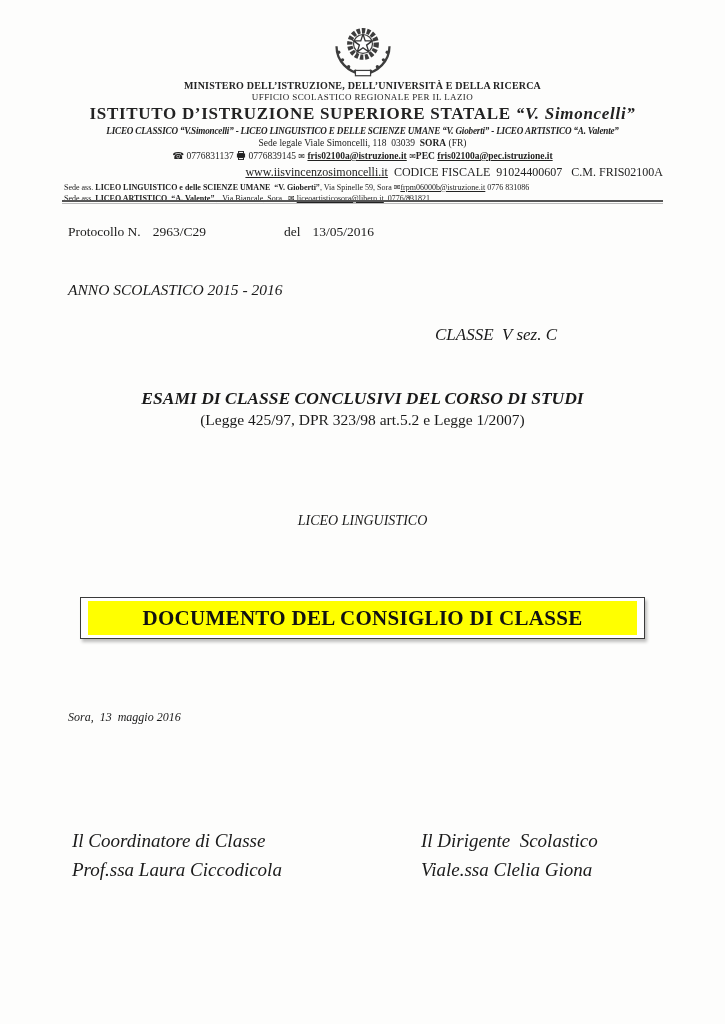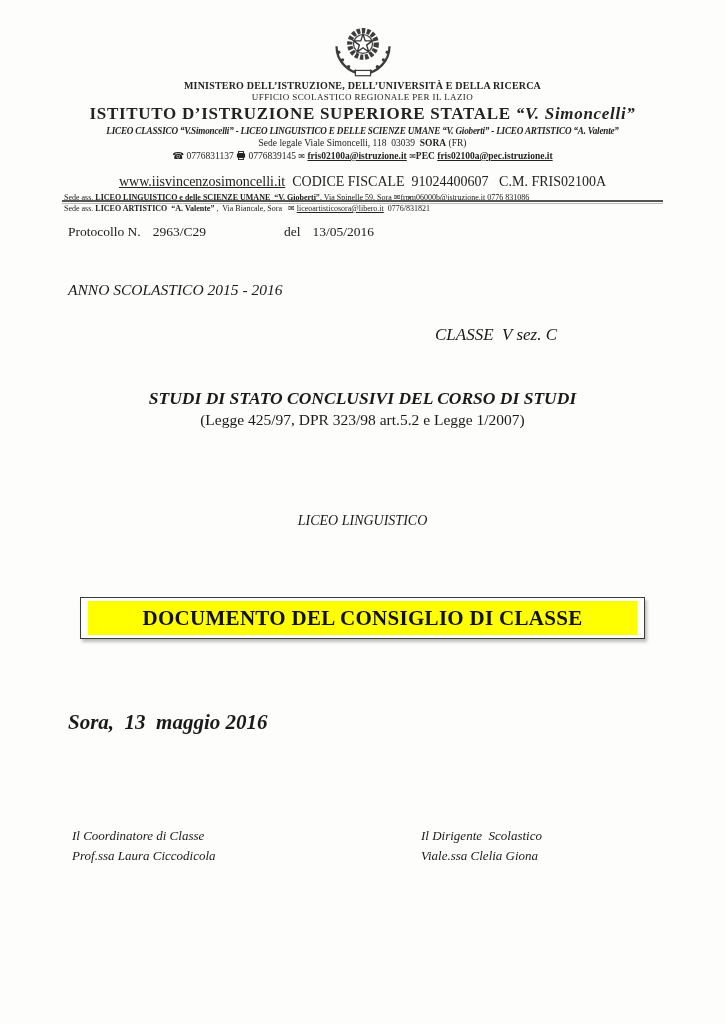--- a/index.html
+++ b/index.html
@@ -16,21 +16,21 @@
   .emblem{display:block;margin:0 auto 2px auto;}
   .lh-ministry{font-size:10px;font-weight:bold;letter-spacing:.2px;}
   .lh-office{font-size:9px;letter-spacing:.4px;margin-top:1px;}
   .lh-institute{font-size:17px;font-weight:bold;letter-spacing:.7px;margin-top:2px;}
   .lh-institute .iname{font-style:italic;}
   .lh-schools{font-size:9.5px;font-weight:bold;font-style:italic;margin-top:2px;
     transform:scaleX(.96);transform-origin:center;letter-spacing:-.2px;}
   .lh-sede{font-size:9.5px;margin-top:2px;}
   .lh-contacts{font-size:9.5px;margin-top:2px;}
   .lh-contacts .mail, .lh-www .site{font-weight:bold;text-decoration:underline;}
-  .lh-www{font-size:14px;margin-top:13px;}
+  .lh-www{font-size:12px;margin-top:4px;text-align:right;}
   .lh-www .site{font-weight:normal;}
   .branch-line{font-size:8px;margin-top:2.5px;text-align:left;padding-left:2px;}
   .branch-line .u{text-decoration:underline;}
   .env{font-family:"DejaVu Sans",sans-serif;font-size:8px;}
   .phone-glyph{font-family:"DejaVu Sans",sans-serif;}
   .lh-rule{position:absolute;left:62px;top:200px;width:601px;height:2px;background:#555;}
   .lh-rule2{position:absolute;left:62px;top:203px;width:601px;height:1px;background:#bbb;}
   .dot-artifact{position:absolute;left:408px;top:196px;width:3px;height:3px;background:#666;border-radius:50%;}
   
   .protocol{position:absolute;left:68px;top:224px;font-size:13.5px;}
@@ -51,22 +51,22 @@
     position:absolute;left:80px;top:597px;width:563px;height:34px;
     border:1.5px solid #3a3a3a;background:#fff;
     box-shadow:2px 3px 3px rgba(0,0,0,.25), inset 0 0 0 1px #fff;
     display:flex;align-items:center;justify-content:center;padding:3px 0;
   }
   .doc-box-inner{
     background:#ffff00;width:calc(100% - 14px);height:100%;
     display:flex;align-items:center;justify-content:center;
   }
   .doc-title{font-size:21px;font-weight:bold;letter-spacing:.3px;color:#111;}
-  .placedate{position:absolute;left:68px;top:710px;font-size:21px;font-style:italic;font-weight:bold;}
-  .sig{position:absolute;top:826px;font-size:13px;font-style:italic;line-height:1.55;}
+  .placedate{position:absolute;left:68px;top:710px;font-size:12px;font-style:italic;}
+  .sig{position:absolute;top:826px;font-size:19px;font-style:italic;line-height:1.55;}
   .sig-left{left:72px;}
   .sig-right{left:421px;}
 </style>
 </head>
 <body>
 
 <div class="page">
 
   <div class="letterhead">
 
@@ -139,21 +139,21 @@
   <div class="dot-artifact"></div>
 
   <div class="protocol">
     <span class="pre">Protocollo N.</span><span class="num pre">2963/C29</span><span class="del pre">del</span><span class="date pre">13/05/2016</span>
   </div>
 
   <div class="anno pre">ANNO SCOLASTICO 2015 - 2016</div>
 
   <div class="classe pre">CLASSE  V sez. C</div>
 
-  <div class="esami pre">STUDI DI STATO CONCLUSIVI DEL CORSO DI STUDI</div>
+  <div class="esami pre">ESAMI DI CLASSE CONCLUSIVI DEL CORSO DI STUDI</div>
 
   <div class="legge pre">(Legge 425/97, DPR 323/98 art.5.2 e Legge 1/2007)</div>
 
 
   <div class="liceo pre">LICEO LINGUISTICO</div>
 
   <div class="doc-box">
     <div class="doc-box-inner">
       <span class="doc-title pre">DOCUMENTO DEL CONSIGLIO DI CLASSE</span>
     </div>

